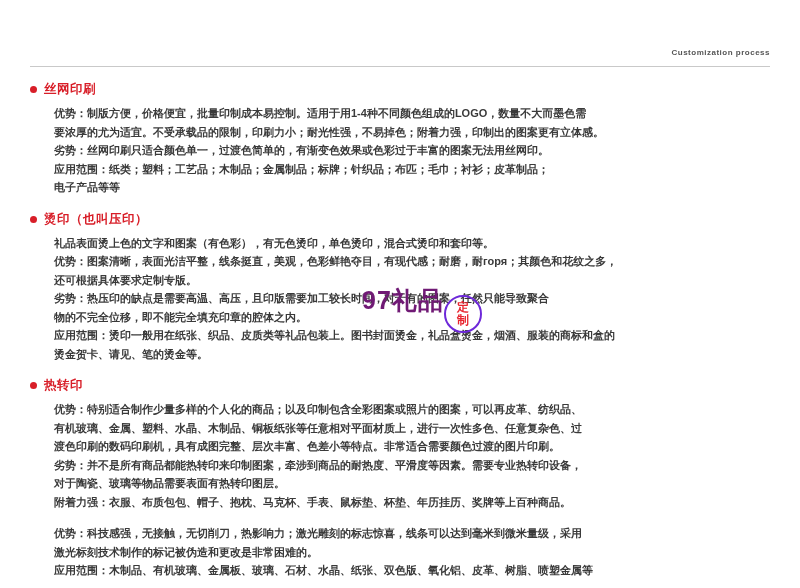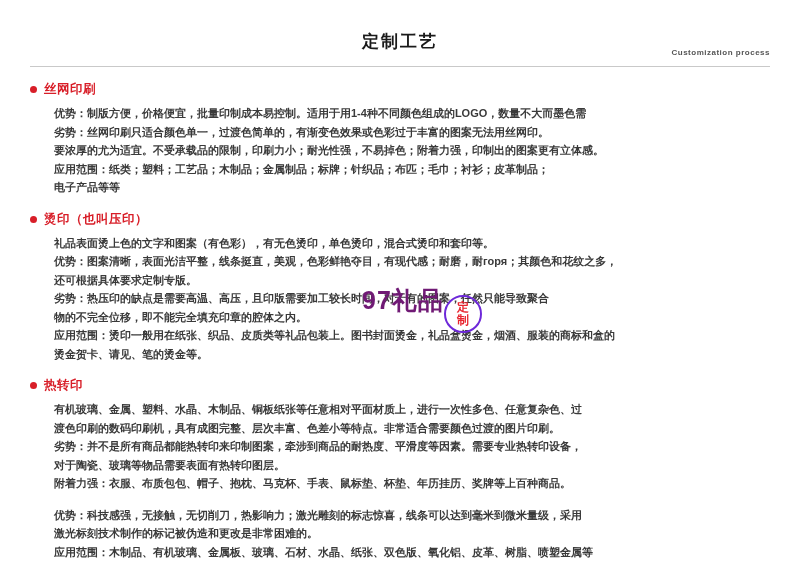--- a/index.html
+++ b/index.html
@@ -126,35 +126,34 @@
     display: block;
     width: 14px;
   }
 </style>
 </head>
 <body>
 
 <div class="page">
 
   <div class="header">
-    <div class="header-title">定制工艺</div>
     <div class="header-sub">Customization process</div>
   </div>
 
   <hr class="rule">
 
   <div class="section">
     <div class="section-head">
       <span class="bullet-dot"></span>
       <span class="section-title">丝网印刷</span>
     </div>
     <div class="section-body">
       <p class="para">优势：制版方便，价格便宜，批量印制成本易控制。适用于用1-4种不同颜色组成的LOGO，数量不大而墨色需</p>
+      <p class="para">要浓厚的尤为适宜。不受承载品的限制，印刷力小；耐光性强，不易掉色；附着力强，印制出的图案更有立体感。</p>
       <p class="para">劣势：丝网印刷只适合颜色单一，过渡色简单的，有渐变色效果或色彩过于丰富的图案无法用丝网印。</p>
-      <p class="para">要浓厚的尤为适宜。不受承载品的限制，印刷力小；耐光性强，不易掉色；附着力强，印制出的图案更有立体感。</p>
       <p class="para">应用范围：纸类；塑料；工艺品；木制品；金属制品；标牌；针织品；布匹；毛巾；衬衫；皮革制品；</p>
       <p class="para">电子产品等等</p>
     </div>
   </div>
 
   <div class="section">
     <div class="section-head">
       <span class="bullet-dot"></span>
       <span class="section-title">烫印（也叫压印）</span>
     </div>
@@ -168,20 +167,21 @@
       <p class="para">烫金贺卡、请见、笔的烫金等。</p>
     </div>
   </div>
 
   <div class="section">
     <div class="section-head">
       <span class="bullet-dot"></span>
       <span class="section-title">热转印</span>
     </div>
     <div class="section-body">
+      <p class="para">优势：特别适合制作少量多样的个人化的商品；以及印制包含全彩图案或照片的图案，可以再皮革、纺织品、</p>
       <p class="para">有机玻璃、金属、塑料、水晶、木制品、铜板纸张等任意相对平面材质上，进行一次性多色、任意复杂色、过</p>
       <p class="para">渡色印刷的数码印刷机，具有成图完整、层次丰富、色差小等特点。非常适合需要颜色过渡的图片印刷。</p>
       <p class="para">劣势：并不是所有商品都能热转印来印制图案，牵涉到商品的耐热度、平滑度等因素。需要专业热转印设备，</p>
       <p class="para">对于陶瓷、玻璃等物品需要表面有热转印图层。</p>
       <p class="para">附着力强：衣服、布质包包、帽子、抱枕、马克杯、手表、鼠标垫、杯垫、年历挂历、奖牌等上百种商品。</p>
     </div>
   </div>
 
   <div class="section">
     <div class="section-body">

